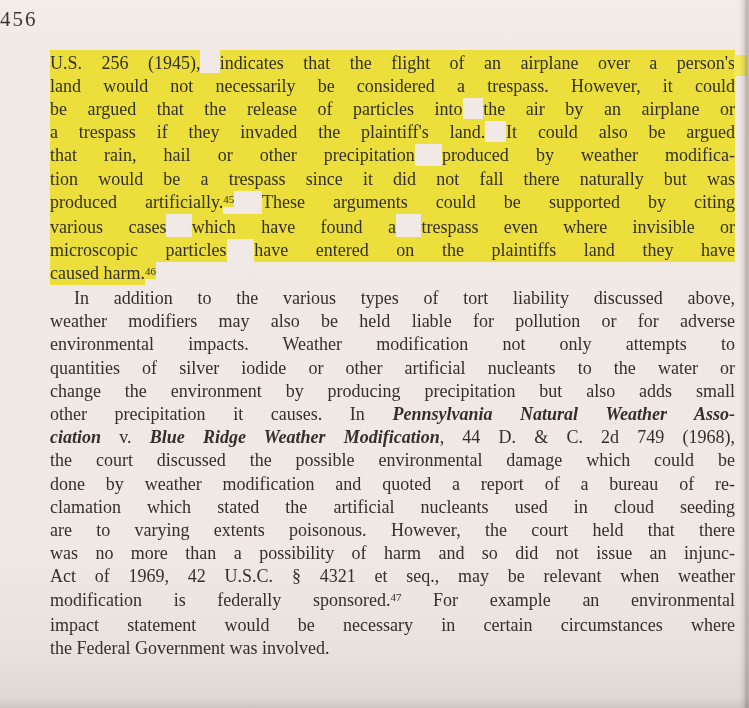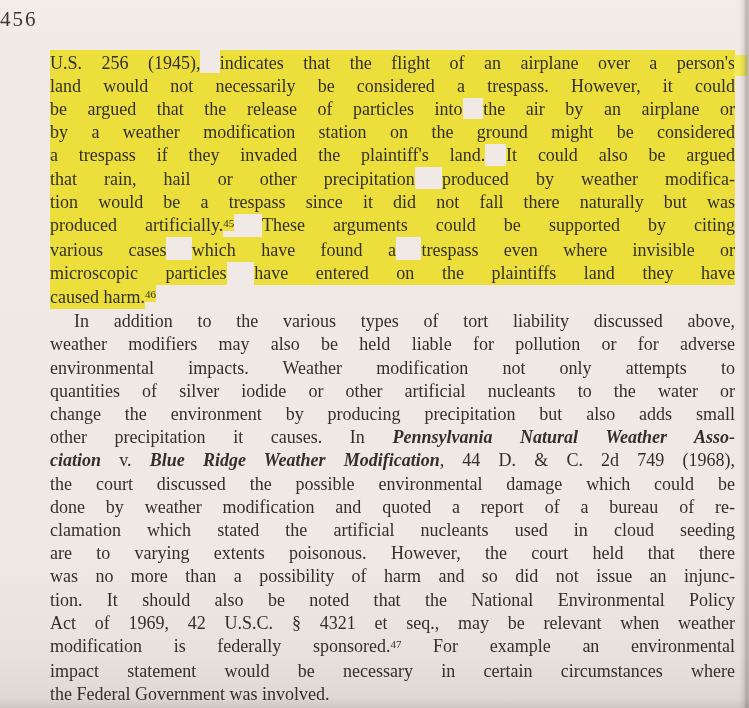--- a/index.html
+++ b/index.html
@@ -79,21 +79,20 @@
 </head>
 <body>
 
 <div class="page">
   <div class="page-number">456</div>
   <div class="text-block">
       <div>
         <div class="text-line"><span class="hl">U.S. 256 (1945),</span><span> </span><span class="hl">indicates that the flight of an airplane over a person's</span></div>
         <div class="text-line"><span class="hl">land would not necessarily be considered a trespass. However, it could</span></div>
         <div class="text-line"><span class="hl">be argued that the release of particles into</span><span> </span><span class="hl">the air by an airplane or</span></div>
-        <div class="text-line"><span class="hl">by a weather modification station on the ground might be considered</span></div>
         <div class="text-line"><span class="hl">a trespass if they invaded the plaintiff's land.</span><span> </span><span class="hl">It could also be argued</span></div>
         <div class="text-line"><span class="hl">that rain, hail or other precipitation</span><span> </span><span class="hl">produced by weather modifica-</span></div>
         <div class="text-line"><span class="hl">tion would be a trespass since it did not fall there naturally but was</span></div>
         <div class="text-line"><span class="hl">produced artificially.</span><span class="hl sup">45</span><span> </span><span class="hl">These arguments could be supported by citing</span></div>
         <div class="text-line"><span class="hl">various cases</span><span> </span><span class="hl">which have found a</span><span> </span><span class="hl">trespass even where invisible or</span></div>
         <div class="text-line"><span class="hl">microscopic particles</span><span> </span><span class="hl">have entered on the plaintiffs land they have</span></div>
         <div class="text-line last-line"><span class="hl">caused harm.</span><span class="hl sup">46</span></div>
       </div>
       <div>
         <div class="text-line indented"><span>In addition to the various types of tort liability discussed above,</span></div>
@@ -101,21 +100,20 @@
         <div class="text-line"><span>environmental impacts. Weather modification not only attempts to</span></div>
         <div class="text-line"><span>quantities of silver iodide or other artificial nucleants to the water or</span></div>
         <div class="text-line"><span>change the environment by producing precipitation but also adds small</span></div>
         <div class="text-line"><span>other precipitation it causes. In </span><span class="it">Pennsylvania Natural Weather Asso-</span></div>
         <div class="text-line"><span class="it">ciation</span><span> v. </span><span class="it">Blue Ridge Weather Modification</span><span>, 44 D. &amp; C. 2d 749 (1968),</span></div>
         <div class="text-line"><span>the court discussed the possible environmental damage which could be</span></div>
         <div class="text-line"><span>done by weather modification and quoted a report of a bureau of re-</span></div>
         <div class="text-line"><span>clamation which stated the artificial nucleants used in cloud seeding</span></div>
         <div class="text-line"><span>are to varying extents poisonous. However, the court held that there</span></div>
         <div class="text-line"><span>was no more than a possibility of harm and so did not issue an injunc-</span></div>
-        <div class="text-line"><span>tion. It should also be noted that the National Environmental Policy</span></div>
         <div class="text-line"><span>Act of 1969, 42 U.S.C. § 4321 et seq., may be relevant when weather</span></div>
         <div class="text-line"><span>modification is federally sponsored.</span><span class="sup">47</span><span> For example an environmental</span></div>
         <div class="text-line"><span>impact statement would be necessary in certain circumstances where</span></div>
         <div class="text-line last-line"><span>the Federal Government was involved.</span></div>
       </div>
     </div>
   <div class="margin-mark"></div>
   <div class="page-edge-shadow"></div>
   <div class="bottom-shadow"></div>
 </div>

